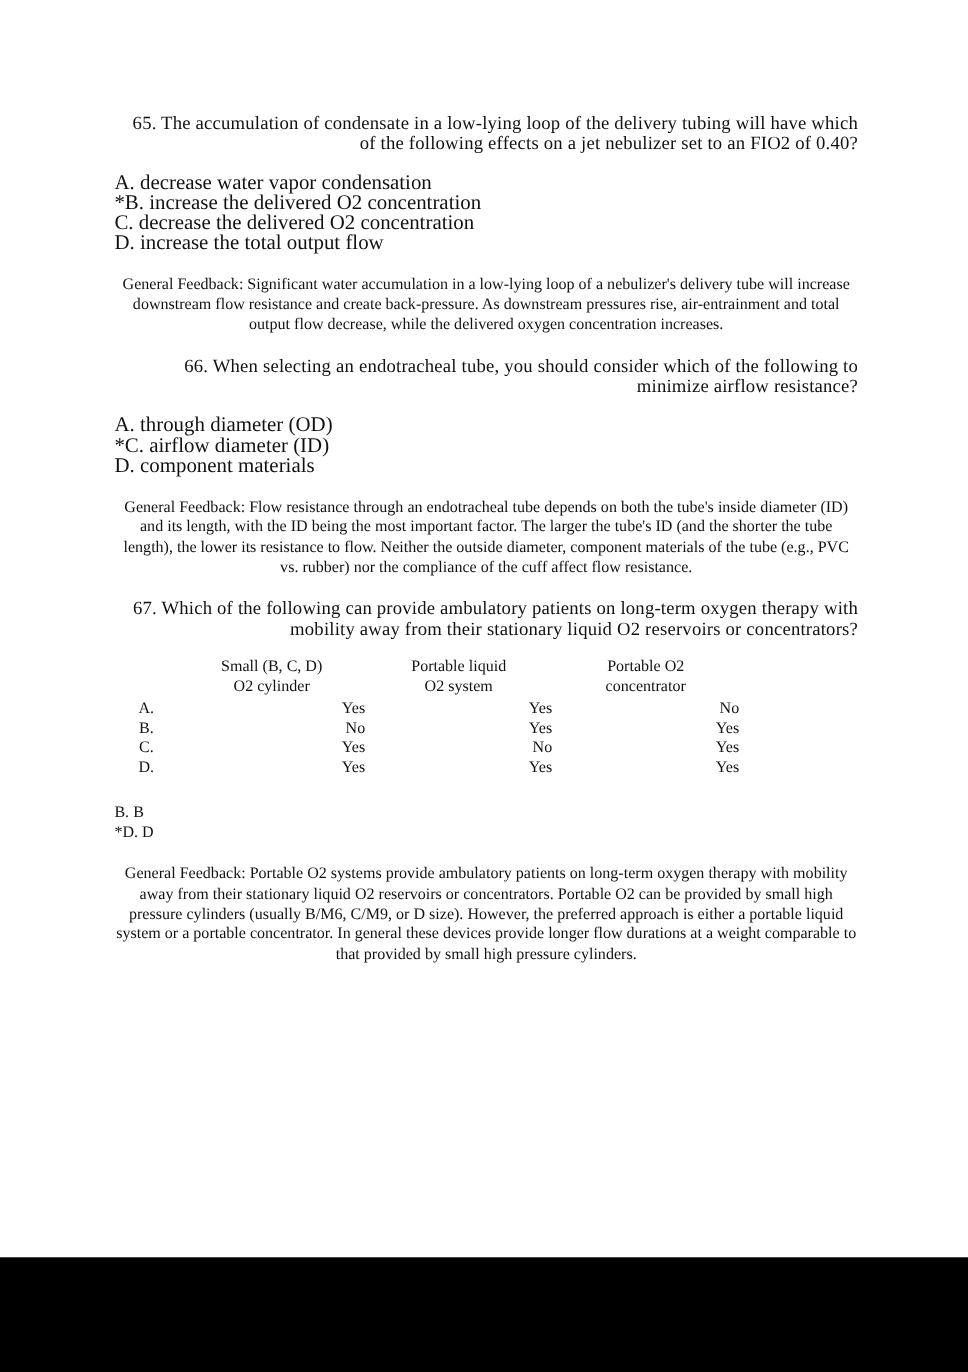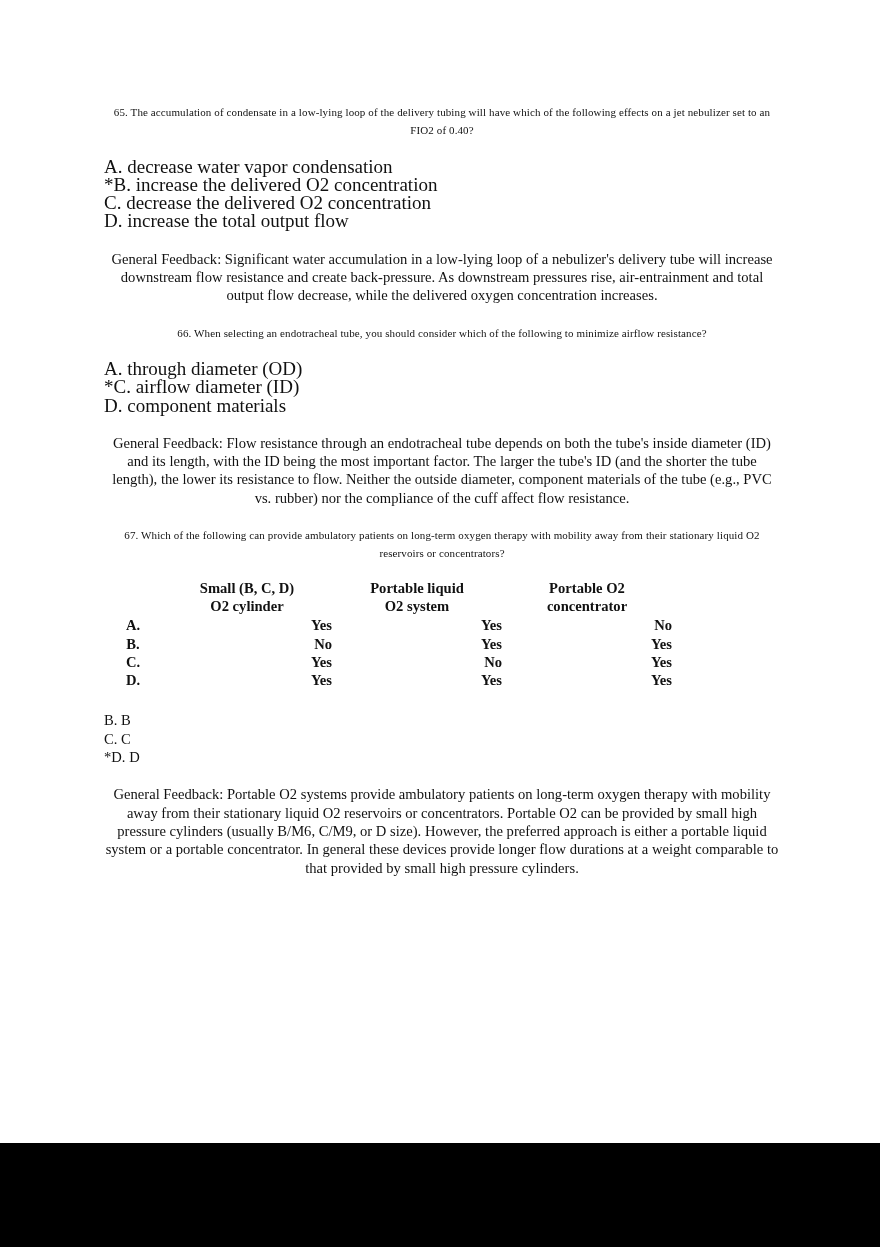--- a/index.html
+++ b/index.html
@@ -30,23 +30,23 @@
     left: 104px;
     top: 103px;
     width: 676px;
   }
 
   .q-block {
     margin-bottom: 0;
   }
 
   .stem {
-    font-size: 11px;
-    line-height: 18.3px;
-    text-align: center;
+    font-size: 17px;
+    line-height: 18.3px;
+    text-align: right;
     letter-spacing: 0.01em;
   }
 
   .gap-sm { height: 18px; }
   .gap-md { height: 19px; }
 
   .options {
     font-size: 19px;
     line-height: 18.3px;
   }
@@ -63,21 +63,21 @@
   
   .matrix {
     margin-top: 16px;
     margin-left: 6px;
     border-collapse: collapse;
     font-size: 14.6px;
     line-height: 18.3px;
   }
   .matrix td, .matrix th {
     padding: 0;
-    font-weight: bold;
+    font-weight: normal;
     vertical-align: bottom;
   }
   .matrix .rowlabel {
     width: 46px;
     text-align: center;
     padding-right: 6px;
   }
   .matrix .colhead {
     text-align: center;
     padding-left: 10px;
@@ -181,21 +181,20 @@
           <td class="rowlabel">D.</td>
           <td class="cell col1">Yes</td>
           <td class="cell col2">Yes</td>
           <td class="cell col3">Yes</td>
         </tr>
       </tbody>
         </table>
 
       <div class="answers">
         <div class="option-line">B. B</div>
-        <div class="option-line">C. C</div>
         <div class="option-line">*D. D</div>
       </div>
 
       <div class="gap-md"></div>
       <div class="feedback">General Feedback: Portable O2 systems provide ambulatory patients on long-term oxygen therapy with mobility away from their stationary liquid O2 reservoirs or concentrators. Portable O2 can be provided by small high pressure cylinders (usually B/M6, C/M9, or D size). However, the preferred approach is either a portable liquid system or a portable concentrator. In general these devices provide longer flow durations at a weight comparable to that provided by small high pressure cylinders.</div>
     </div>
 
   </div>
 </div>
 

